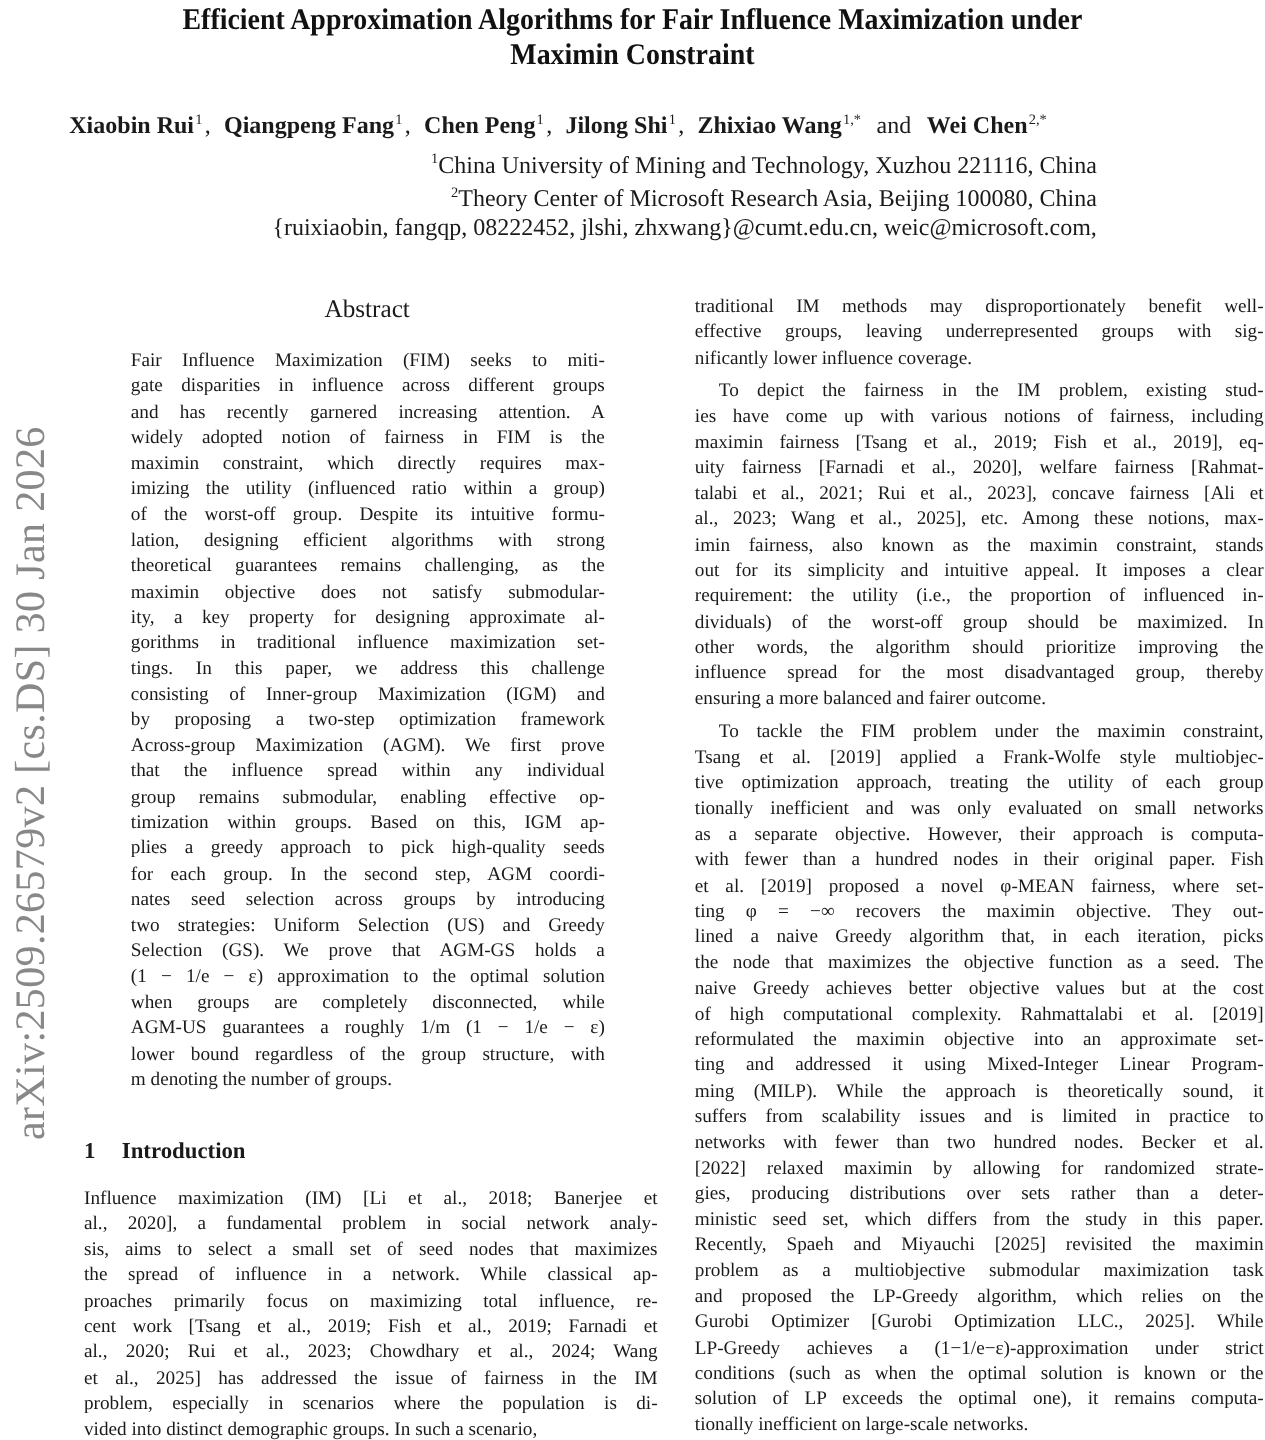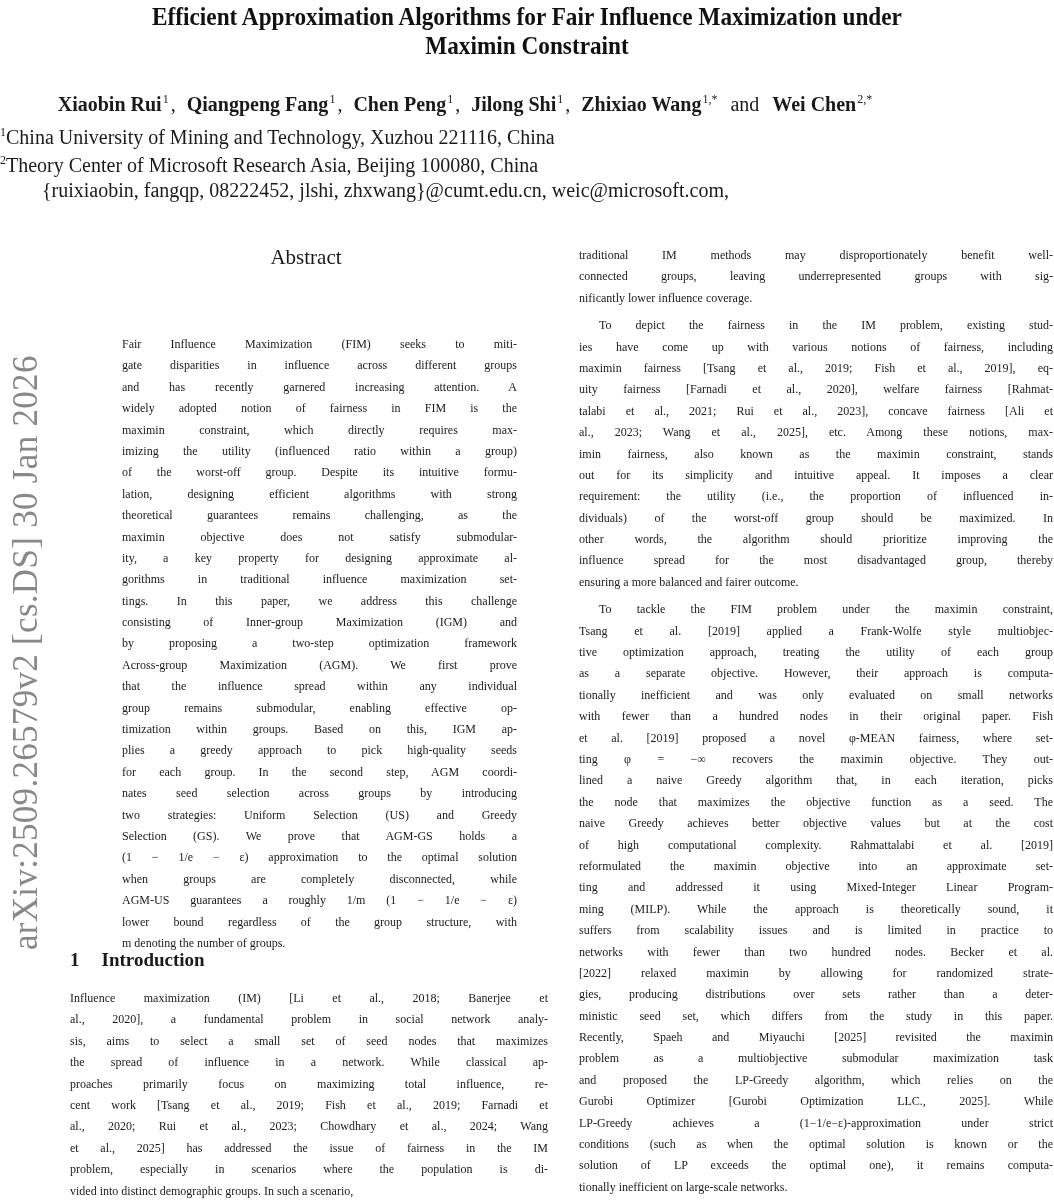--- a/index.html
+++ b/index.html
@@ -15,36 +15,36 @@
   .title .tline { display: block; white-space: nowrap; }
   .authors {
     position: absolute; left: 0; top: 87px; width: 930px; text-align: center;
     font-size: 20px; line-height: 24px; white-space: nowrap;
   }
   .authors .author { font-weight: bold; }
   .authors sup { font-size: 12px; font-weight: normal; vertical-align: 8px; margin-left: 1px; }
   .authors .sep { margin: 0 6px 0 2px; }
   .authors .and { margin: 0 8px; }
   .affil {
-    position: absolute; left: 0; width: 914px; text-align: left;
+    position: absolute; left: 0; width: 914px; text-align: right;
     font-size: 20px; line-height: 24px; white-space: nowrap;
   }
   .affil sup { font-size: 12px; vertical-align: 8px; }
   .arxiv {
     position: absolute; left: 6px; top: 950px;
     transform: rotate(-90deg); transform-origin: left top;
     font-size: 35px; line-height: 40px; color: #888; white-space: nowrap;
     font-family: "Liberation Serif", serif; letter-spacing: 0.3px;
   }
   .abstract-heading {
     position: absolute; left: 60px; width: 492px; top: 244px; text-align: center;
     font-weight: normal; font-size: 21px; line-height: 26px;
   }
   .col {
-    position: absolute; font-size: 12px; line-height: 21.4px;
+    position: absolute; font-size: 16px; line-height: 21.4px;
   }
   .col .ln {
     display: block; text-align: justify; text-align-last: justify;
     white-space: nowrap; height: 21.4px; overflow: visible;
   }
   .col .ln.last { text-align-last: left; }
   .col .ln.indent { text-indent: 20px; }
   .para-gap { height: 6px; }
   .section-heading {
     position: absolute; left: 70px; top: 947px;
@@ -69,27 +69,27 @@
   <span class="and">and</span>
   <span class="author">Wei Chen</span><sup>2,*</sup>
 </div>
 
 <div class="affil" style="top:120px;">
   <sup>1</sup><span>China University of Mining and Technology, Xuzhou 221116, China</span>
 </div>
 <div class="affil" style="top:148px;">
   <sup>2</sup><span>Theory Center of Microsoft Research Asia, Beijing 100080, China</span>
 </div>
-<div class="affil" style="top:178px;padding-left:42px;">{ruixiaobin, fangqp, 08222452, jlshi, zhxwang}@cumt.edu.cn, weic@microsoft.com,</div>
+<div class="affil" style="top:178px;">{ruixiaobin, fangqp, 08222452, jlshi, zhxwang}@cumt.edu.cn, weic@microsoft.com,</div>
 
 <div class="arxiv">arXiv:2509.26579v2  [cs.DS]  30 Jan 2026</div>
 
 <div class="abstract-heading">Abstract</div>
 
-<div class="col" id="abstract-body" style="left:122px; top:290px; width:395px;margin-top:44px;">
+<div class="col" id="abstract-body" style="left:109px; top:290px; width:395px;">
     <span class="ln">Fair Influence Maximization (FIM) seeks to miti-</span>
     <span class="ln">gate disparities in influence across different groups</span>
     <span class="ln">and has recently garnered increasing attention.  A</span>
     <span class="ln">widely adopted notion of fairness in FIM is the</span>
     <span class="ln">maximin constraint, which directly requires max-</span>
     <span class="ln">imizing the utility (influenced ratio within a group)</span>
     <span class="ln">of the worst-off group. Despite its intuitive formu-</span>
     <span class="ln">lation, designing efficient algorithms with strong</span>
     <span class="ln">theoretical guarantees remains challenging, as the</span>
     <span class="ln">maximin objective does not satisfy submodular-</span>
@@ -127,21 +127,21 @@
     <span class="ln">cent work [Tsang et al., 2019; Fish et al., 2019; Farnadi et</span>
     <span class="ln">al., 2020; Rui et al., 2023; Chowdhary et al., 2024; Wang</span>
     <span class="ln">et al., 2025] has addressed the issue of fairness in the IM</span>
     <span class="ln">problem, especially in scenarios where the population is di-</span>
     <span class="ln last">vided into distinct demographic groups.  In such a scenario,</span>
   </div>
 
 <div class="col" id="intro-right" style="left:579px; top:245px; width:474px;">
     <div>
       <span class="ln">traditional IM methods may disproportionately benefit well-</span>
-      <span class="ln">connected groups, leaving underrepresented groups with sig-</span>
+      <span class="ln">effective groups, leaving underrepresented groups with sig-</span>
       <span class="ln last">nificantly lower influence coverage.</span>
     </div>
     <div class="para-gap"></div>
     <div>
       <span class="ln indent">To depict the fairness in the IM problem, existing stud-</span>
       <span class="ln">ies have come up with various notions of fairness, including</span>
       <span class="ln">maximin fairness [Tsang et al., 2019; Fish et al., 2019], eq-</span>
       <span class="ln">uity fairness [Farnadi et al., 2020], welfare fairness [Rahmat-</span>
       <span class="ln">talabi et al., 2021; Rui et al., 2023], concave fairness [Ali et</span>
       <span class="ln">al., 2023; Wang et al., 2025], etc. Among these notions, max-</span>
@@ -151,22 +151,22 @@
       <span class="ln">dividuals) of the worst-off group should be maximized.  In</span>
       <span class="ln">other words, the algorithm should prioritize improving the</span>
       <span class="ln">influence spread for the most disadvantaged group, thereby</span>
       <span class="ln last">ensuring a more balanced and fairer outcome.</span>
     </div>
     <div class="para-gap"></div>
     <div>
       <span class="ln indent">To tackle the FIM problem under the maximin constraint,</span>
       <span class="ln">Tsang et al. [2019] applied a Frank-Wolfe style multiobjec-</span>
       <span class="ln">tive optimization approach, treating the utility of each group</span>
+      <span class="ln">tionally inefficient and was only evaluated on small networks</span>
       <span class="ln">as a separate objective. However, their approach is computa-</span>
-      <span class="ln">tionally inefficient and was only evaluated on small networks</span>
       <span class="ln">with fewer than a hundred nodes in their original paper. Fish</span>
       <span class="ln">et al. [2019] proposed a novel φ-MEAN fairness, where set-</span>
       <span class="ln">ting φ = −∞ recovers the maximin objective.  They out-</span>
       <span class="ln">lined a naive Greedy algorithm that, in each iteration, picks</span>
       <span class="ln">the node that maximizes the objective function as a seed. The</span>
       <span class="ln">naive Greedy achieves better objective values but at the cost</span>
       <span class="ln">of high computational complexity. Rahmattalabi et al. [2019]</span>
       <span class="ln">reformulated the maximin objective into an approximate set-</span>
       <span class="ln">ting and addressed it using Mixed-Integer Linear Program-</span>
       <span class="ln">ming (MILP). While the approach is theoretically sound, it</span>

